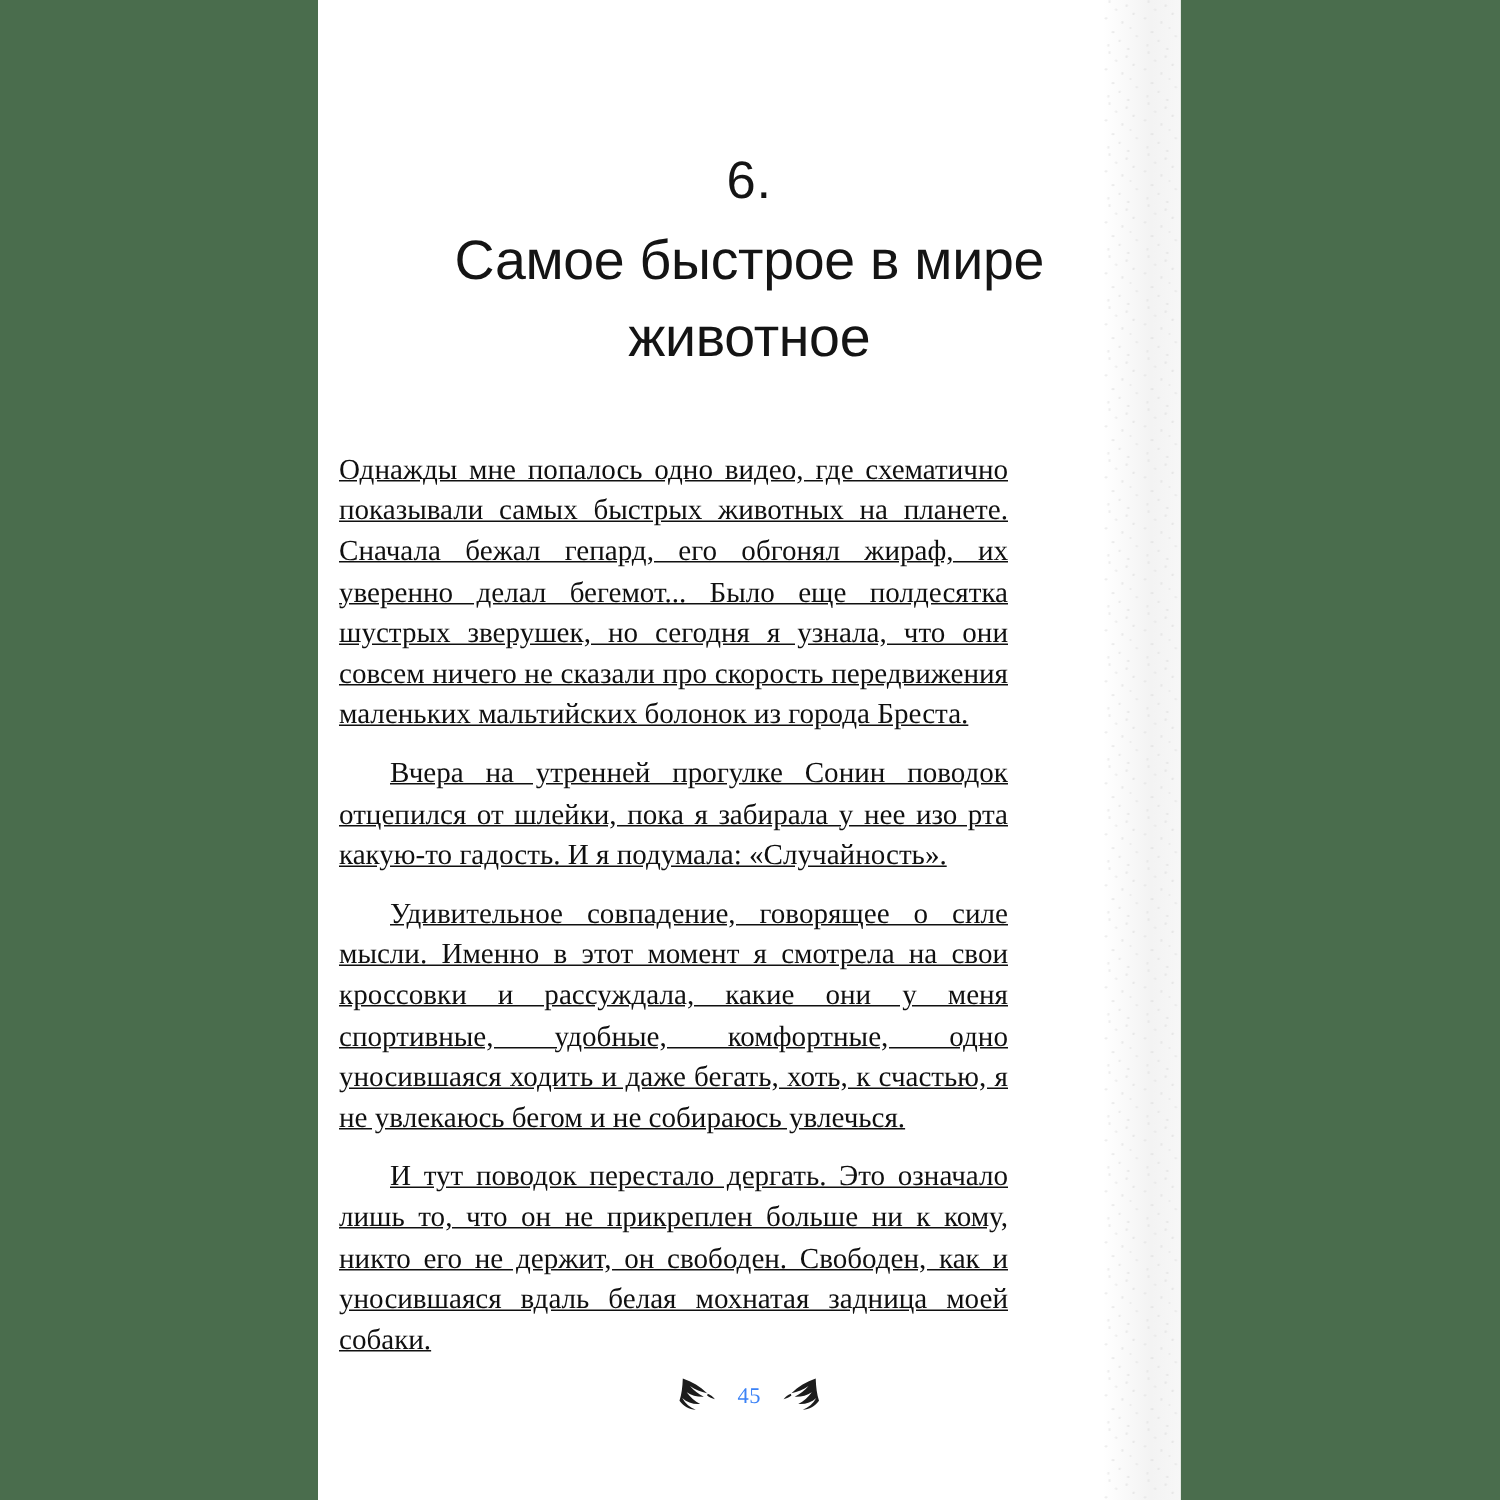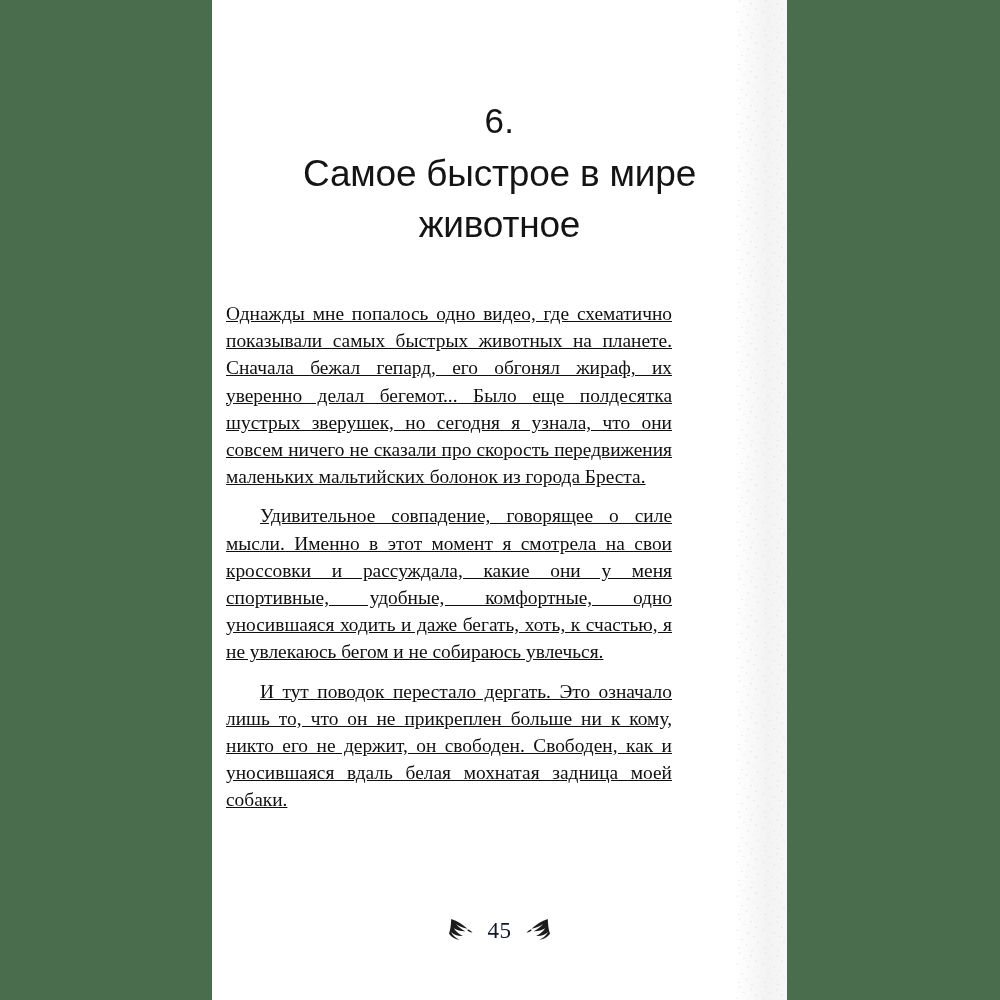--- a/index.html
+++ b/index.html
@@ -132,22 +132,22 @@
     left: 0;
     top: 917px;
     width: 575px;
     display: flex;
     align-items: center;
     justify-content: center;
     gap: 14px;
   }
   .folio-number {
     font-family: "Liberation Serif", serif;
-    font-size: 23px;
-    color: #0f172a;
+    font-size: 15px;
+    color: #3b82f6;
     letter-spacing: 0.4px;
   }
   .ornament { display: block; }
   .ornament.flip { transform: scaleX(-1); }
 </style>
 </head>
 <body>
 
 <div class="screenshot">
 
@@ -159,20 +159,21 @@
     <div class="page-edge-shade"></div>
     <div class="page-edge-speckle"></div>
 
     <div class="chapter-head">
       <div class="chapter-number">6.</div>
       <div class="chapter-title">Самое быстрое в мире животное</div>
     </div>
 
     <div class="body-text">
       <p class="first">Однажды мне попалось одно видео, где схематично показывали самых быстрых животных на планете. Сначала бежал гепард, его обгонял жираф, их уверенно делал бегемот... Было еще полдесятка шустрых зверушек, но сегодня я узнала, что они совсем ничего не сказали про скорость передвижения маленьких мальтийских болонок из города Бреста.</p>
+      <p>Вчера на утренней прогулке Сонин поводок отцепился от шлейки, пока я забирала у нее изо рта какую-то гадость. И я подумала: «Случайность».</p>
       <p>Удивительное совпадение, говорящее о силе мысли. Именно в этот момент я смотрела на свои кроссовки и рассуждала, какие они у меня спортивные, удобные, комфортные, одно уносившаяся ходить и даже бегать, хоть, к счастью, я не увлекаюсь бегом и не собираюсь увлечься.</p>
       <p>И тут поводок перестало дергать. Это означало лишь то, что он не прикреплен больше ни к кому, никто его не держит, он свободен. Свободен, как и уносившаяся вдаль белая мохнатая задница моей собаки.</p>
     </div>
 
     <div class="folio-row">
       <span class="ornament">
         <svg width="26" height="24" viewBox="0 0 26 24" aria-hidden="true">
           <g fill="#1c1c1c">
             <path d="M3.2 2.0 C9.5 4.2 14.8 7.4 19.4 11.8 C15.2 11.0 11.4 9.4 8.0 7.0 C10.6 10.0 13.6 12.4 17.2 14.2 C13.0 14.4 9.2 13.4 5.8 11.2 C8.2 14.6 11.2 17.2 14.8 19.0 C10.2 19.4 6.2 18.0 2.8 15.0 C5.0 18.8 8.0 21.4 11.8 22.8 C7.4 22.6 3.8 20.6 1.0 16.8 C2.4 12.6 3.0 7.6 3.2 2.0 Z"></path>
             <path d="M19.8 12.2 C21.8 13.0 23.4 14.2 24.6 15.8 C22.6 15.4 20.9 14.6 19.4 13.4 Z"></path>

